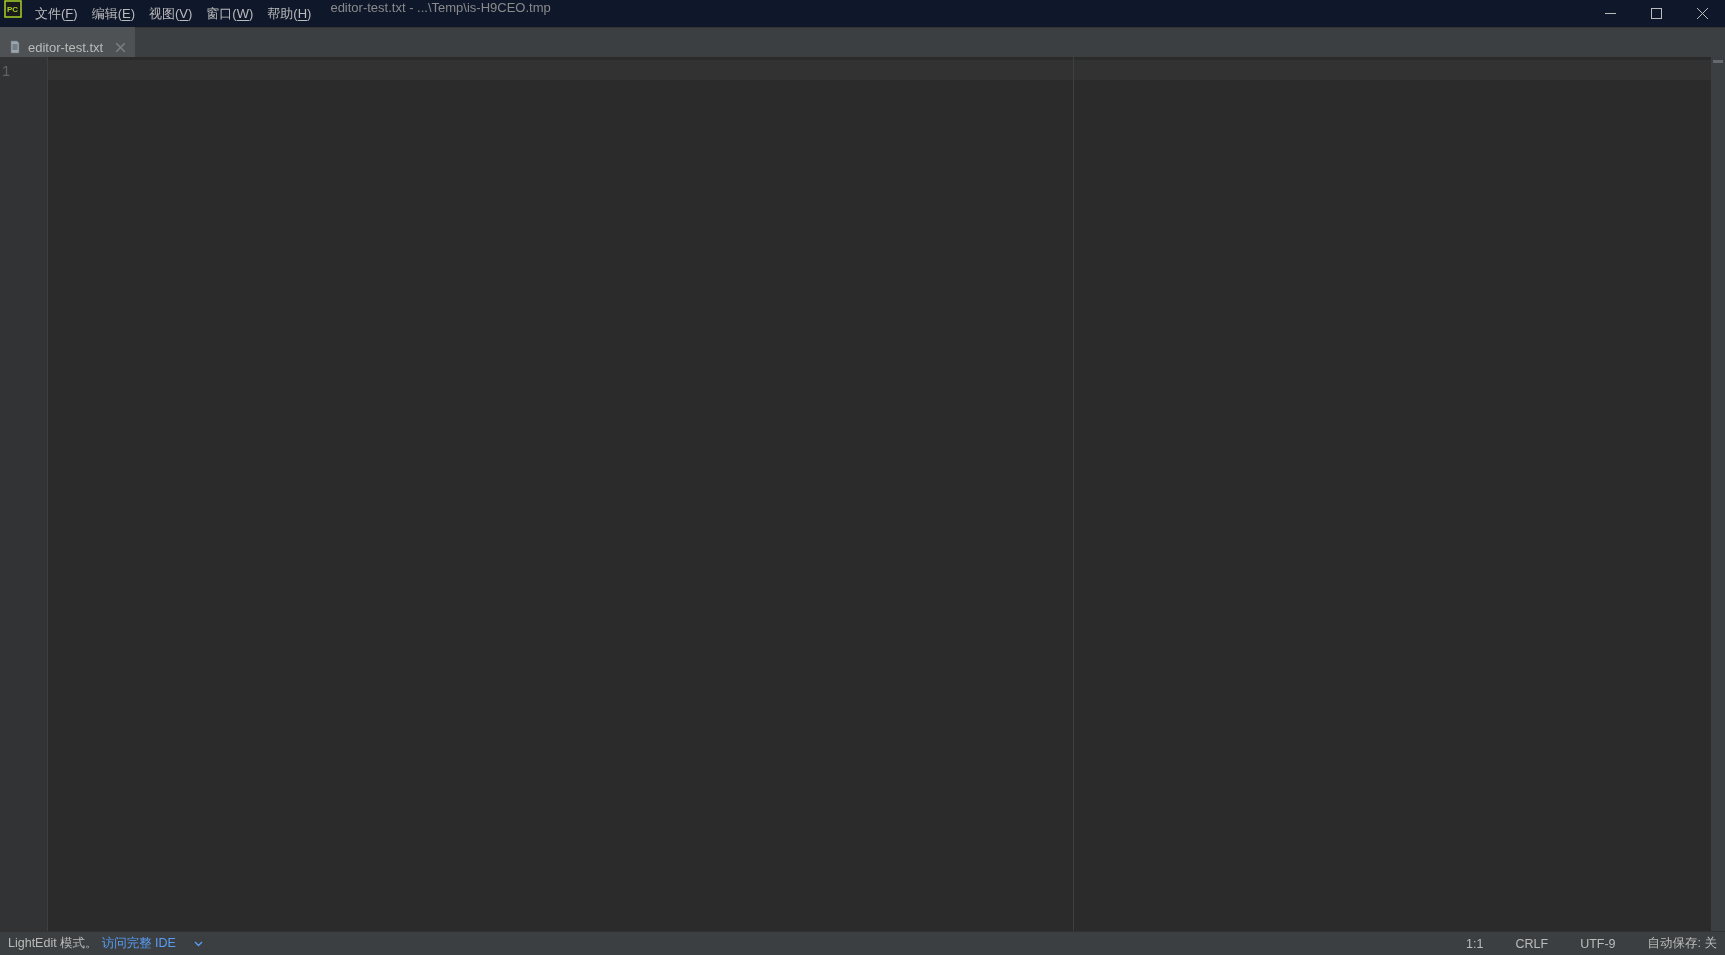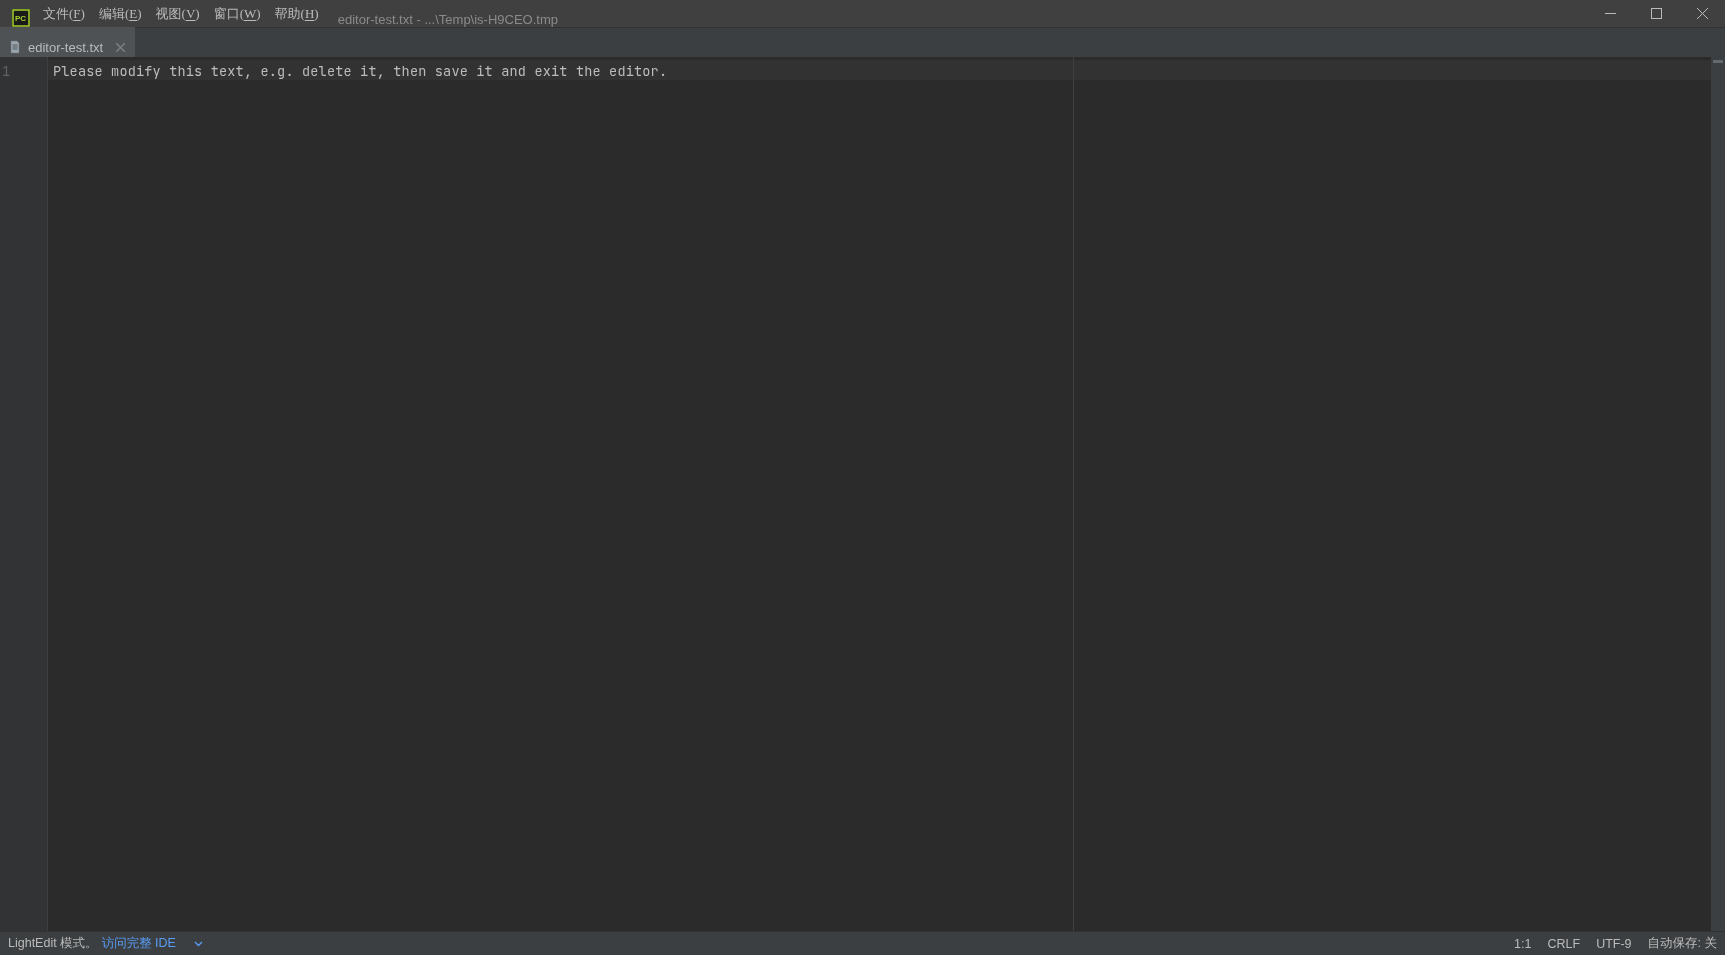--- a/index.html
+++ b/index.html
@@ -9,37 +9,36 @@
     font-family: "Segoe UI", "Microsoft YaHei", Arial, sans-serif;
     font-size: 13px;
     color: #bbbbbb;
     overflow: hidden;
     user-select: none;
   }
 
   
   .titlebar {
     height: 27px;
-    background: #404040;
-    display: flex;
-    align-items: flex-end;
-    padding-left: 12px;
+    background: #0f172a;
+    display: flex;
+    align-items: flex-start;
+    padding-left: 4px;
     position: relative;
   }
   .app-icon {
     width: 18px; height: 18px;
     margin-right: 6px;
     flex: 0 0 auto;
     display: inline-flex;
   }
   .menubar {
     display: flex;
     align-items: center;
     height: 100%;
-    font-family: Liberation Serif, serif;
   }
   .menu-item {
     padding: 0 7px;
     height: 100%;
     display: flex;
     align-items: center;
     color: #bbbbbb;
     cursor: default;
   }
   .menu-item .mn {
@@ -161,21 +160,21 @@
     align-items: center;
     padding: 0 8px;
     color: #bbbbbb;
     font-size: 12.5px;
   }
   .status-left { display: flex; align-items: center; gap: 4px; }
   .link { color: #589df6; cursor: pointer; display: inline-flex; align-items: center; gap: 18px; }
   .chev { width: 9px; height: 9px; }
   .status-right {
     margin-left: auto;
-    display: flex; align-items: center; gap: 16px;
+    display: flex; align-items: center; gap: 32px;
   }
   .status-cell { white-space: nowrap; }
 </style>
 </head>
 <body>
 
 <div class="titlebar">
   <span class="app-icon">
     <svg viewBox="0 0 18 18">
       <rect x="0" y="0" width="18" height="18" fill="#1a1a1a"></rect>
@@ -243,21 +242,20 @@
     </span>
   </div>
 </div>
 
 <div class="editor-wrap">
   <div class="gutter">
     <div>1</div>
   </div>
   <div class="editor">
     <div class="current-line"></div>
-    <div class="line-text">Please modify this text, e.g. delete it, then save it and exit the editor.</div>
     <div class="right-ruler"></div>
     <div class="scrollbar-track">
       <div class="scroll-marker"></div>
     </div>
   </div>
 </div>
 
 <div class="statusbar">
   <div class="status-left">
     <span class="status-cell">LightEdit 模式。</span>

